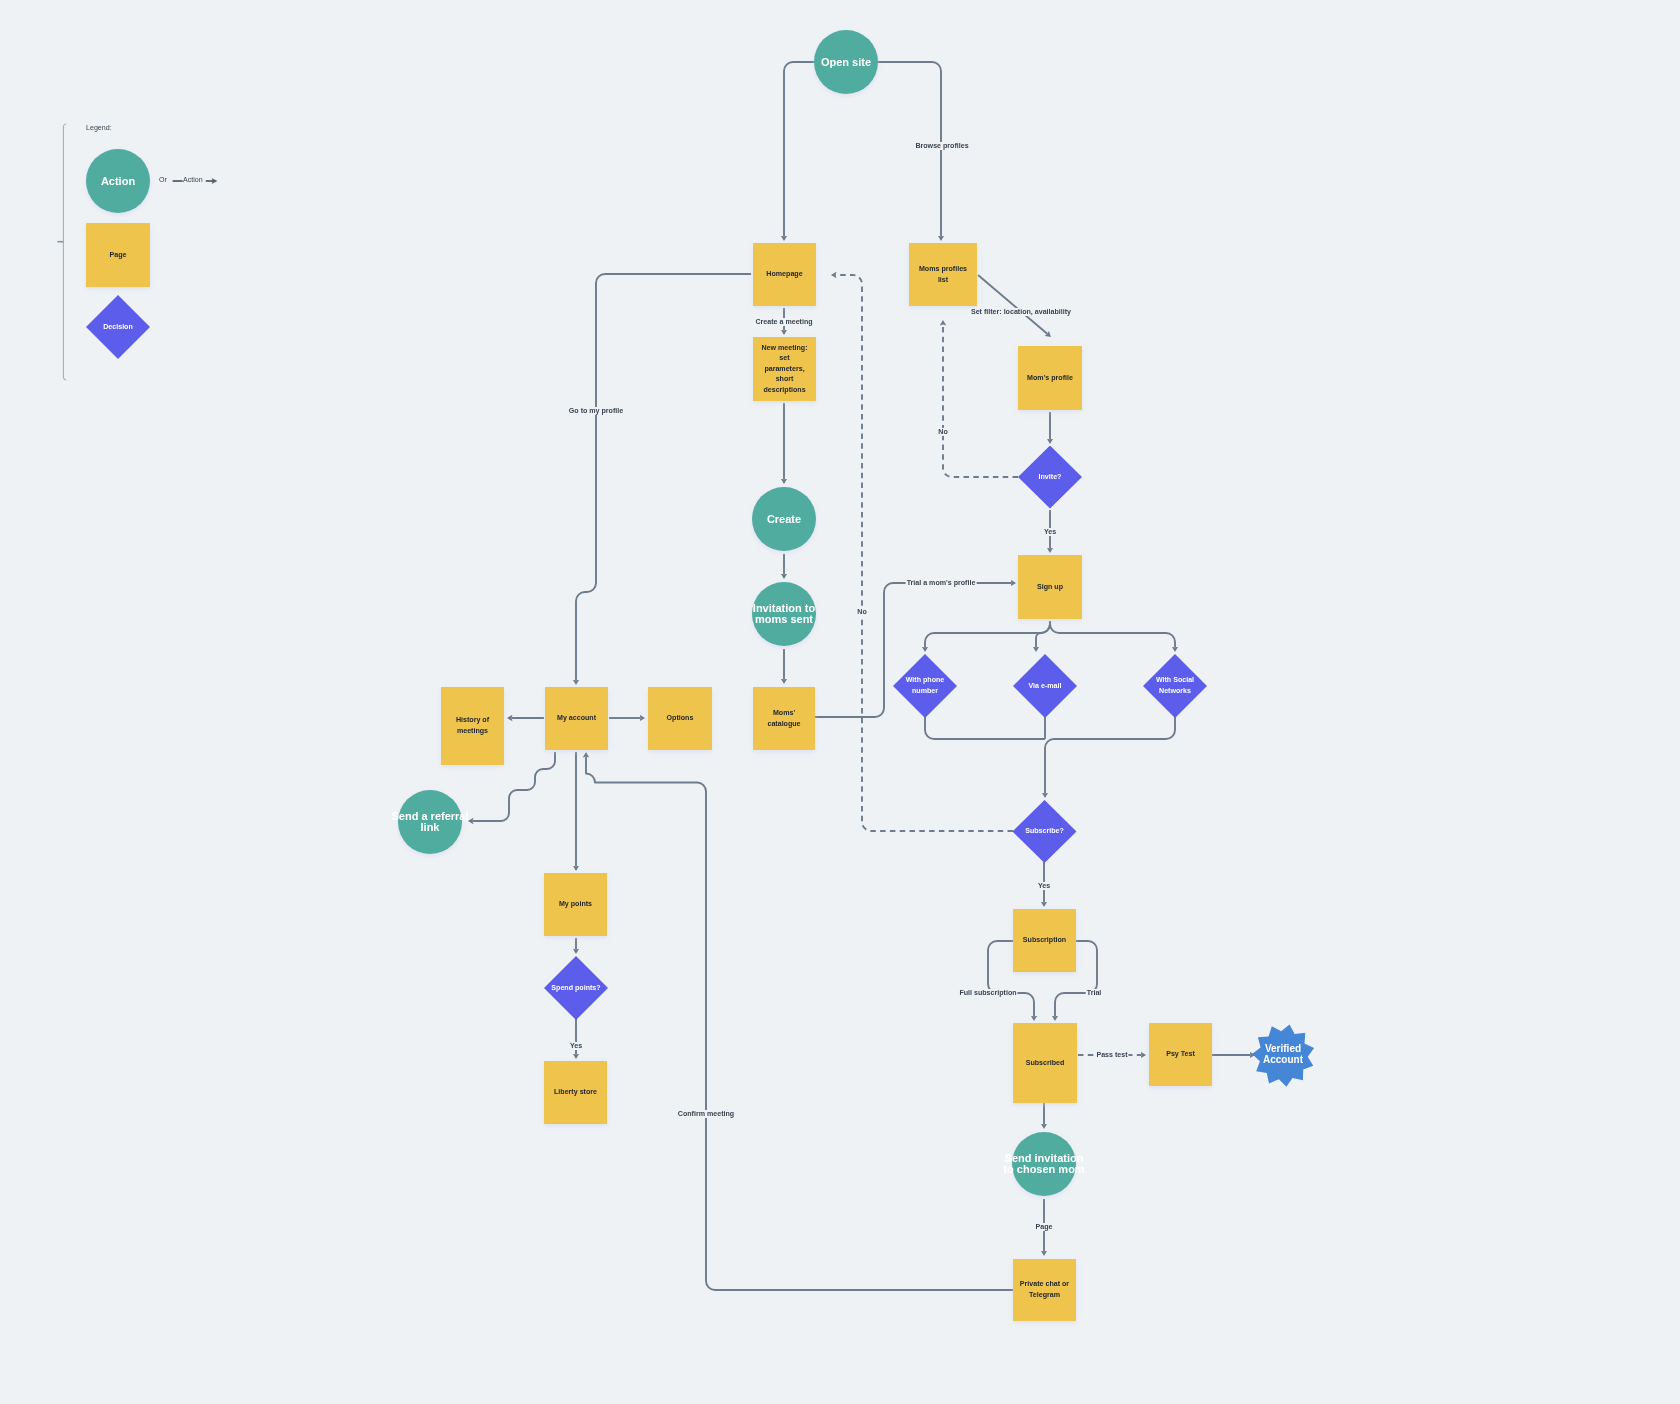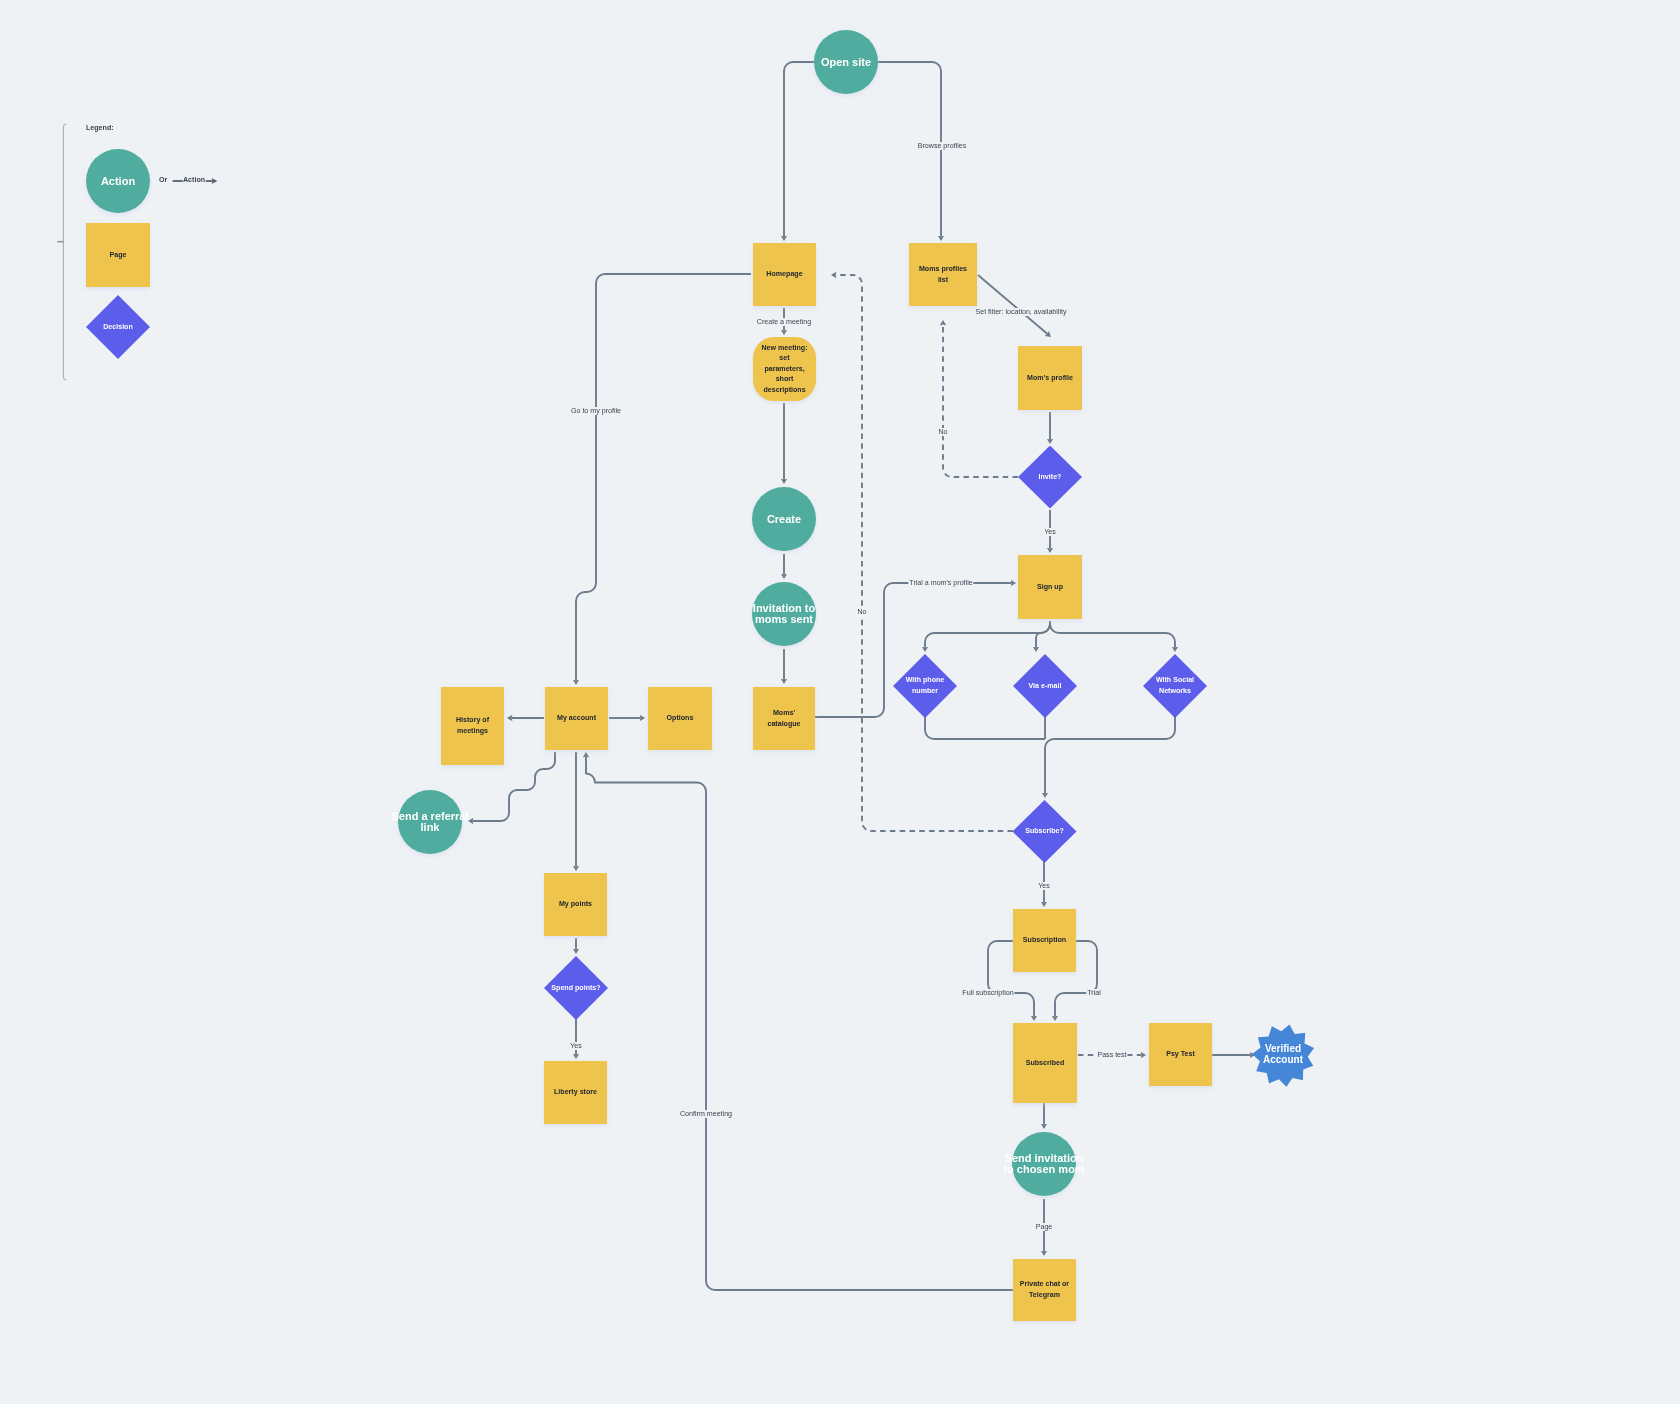--- a/index.html
+++ b/index.html
@@ -17,23 +17,23 @@
   .node .lbl{display:block;line-height:10.6px;white-space:pre;}
   .n-page{background:#efc44d;box-shadow:0 2px 4px rgba(203,210,235,.5);}
   .n-page .lbl{color:#22272f;font-size:7.1px;font-weight:700;}
   .n-action{background:#50ac9f;border-radius:50%;box-shadow:0 2px 4px rgba(203,210,235,.5);}
   .n-action .lbl{color:#ffffff;font-size:11px;font-weight:700;}
   .n-decision .lbl{color:#ffffff;font-size:7.1px;font-weight:700;position:relative;z-index:2;}
   .n-decision .dia{position:absolute;left:0;top:0;width:100%;height:100%;background:#5c5dea;
     clip-path:polygon(50% 0,100% 50%,50% 100%,0 50%);}
   .n-verified .lbl{color:#ffffff;font-size:10px;font-weight:700;position:relative;z-index:2;}
   .n-verified .star{position:absolute;left:0;top:0;width:100%;height:100%;}
-  .edge-label{position:absolute;color:#3a4450;font-size:7.1px;font-weight:400;white-space:nowrap;
+  .edge-label{position:absolute;color:#3a4450;font-size:7.1px;font-weight:700;white-space:nowrap;
      transform:translate(-50%,-50%);background:#eff2f5;padding:0 1px;}
-  .legend-text{position:absolute;color:#3a4450;font-size:7.1px;font-weight:700;white-space:nowrap;}
+  .legend-text{position:absolute;color:#3a4450;font-size:7.1px;font-weight:400;white-space:nowrap;}
 </style>
 </head>
 <body>
 
 <div id="canvas">
   <svg id="edges" viewBox="0 0 1680 1404">
     <defs>
       <marker id="arw" markerWidth="6.6" markerHeight="7" refX="1.0" refY="3.5" orient="auto" markerUnits="userSpaceOnUse">
         <path d="M0 0.2 L5.6 3.5 L0 6.8 L1.0 3.5 Z" fill="#6d7c8c"></path>
       </marker>
@@ -107,21 +107,21 @@
       <div class="node n-action" style="left: 814px; top: 30px; width: 64px; height: 64px;">
         <span class="lbl">Open site</span>
       </div>
       <div class="node n-page" style="left: 753px; top: 243px; width: 63px; height: 63px;">
         <span class="lbl">Homepage</span>
       </div>
       <div class="node n-page" style="left: 909px; top: 243px; width: 68px; height: 63px;">
         <span class="lbl">Moms profiles
 list</span>
       </div>
-      <div class="node n-page" style="left: 753px; top: 337px; width: 63px; height: 64px; border-radius: 21px;">
+      <div class="node n-page" style="left: 753px; top: 337px; width: 63px; height: 64px;">
         <span class="lbl">New meeting:
 set
 parameters,
 short
 descriptions</span>
       </div>
       <div class="node n-page" style="left: 1018px; top: 346px; width: 64px; height: 64px;">
         <span class="lbl">Mom's profile</span>
       </div>
       <div class="node n-decision" style="left: 1018px; top: 445.5px; width: 64px; height: 63px;">

